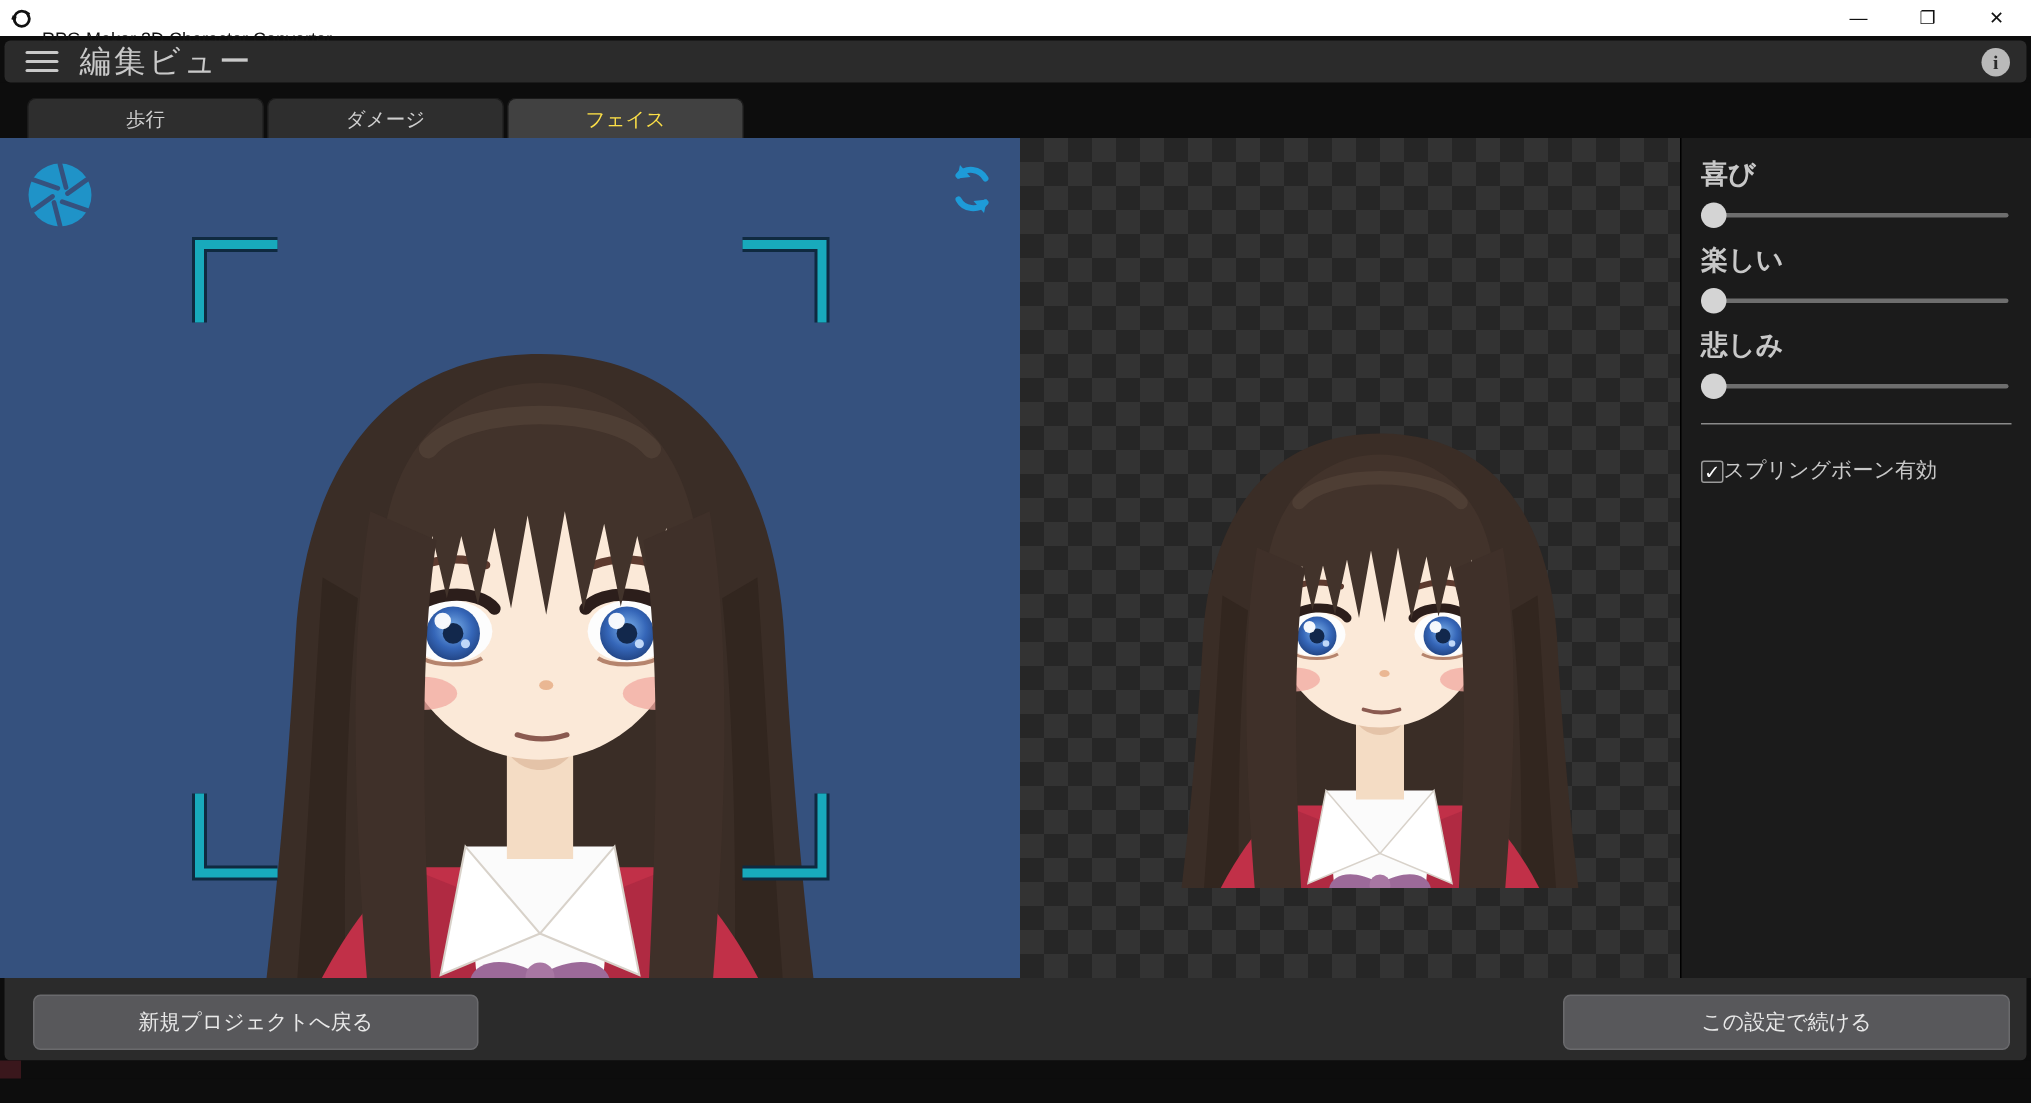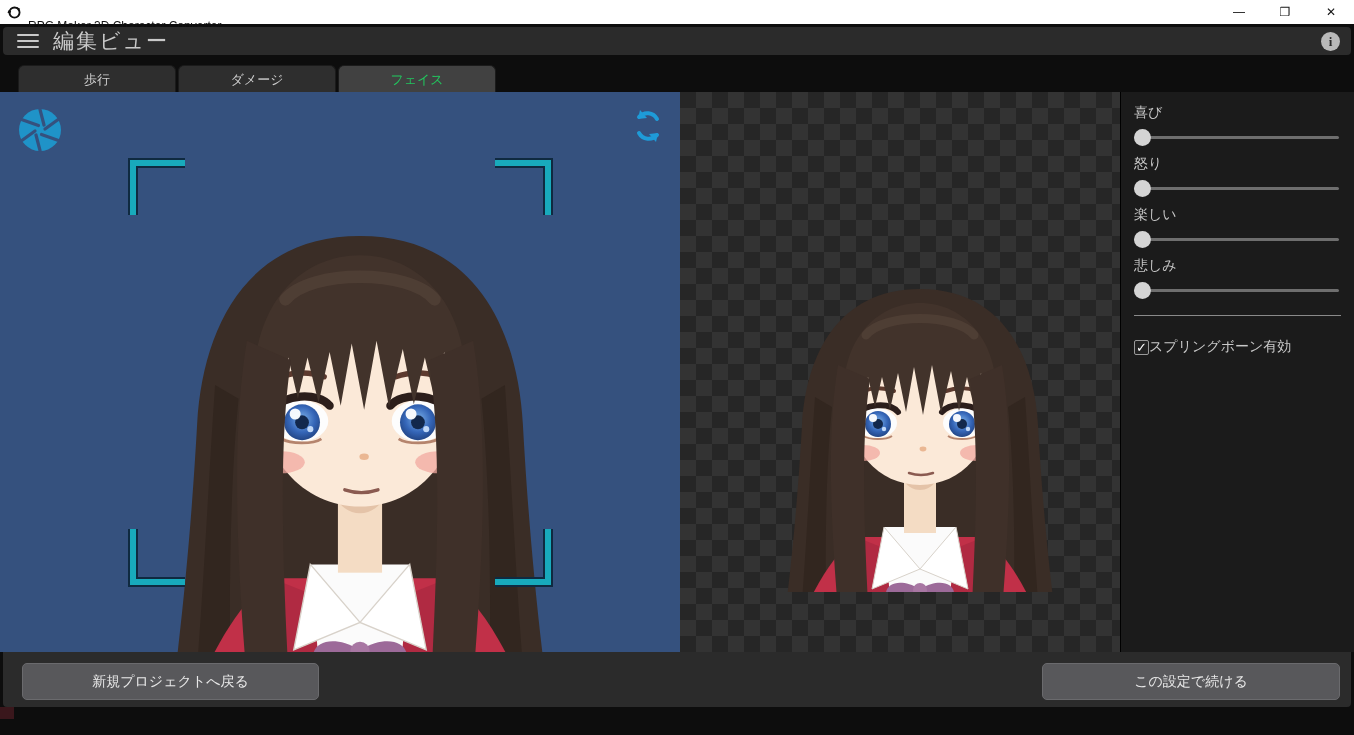--- a/index.html
+++ b/index.html
@@ -22,38 +22,38 @@
   .header-title { color:#c9c9c9; font-size:21px; margin-left:14px; letter-spacing:2px; }
   .info-btn { position:absolute; right:11px; width:19px; height:19px; border-radius:50%;
     background:#b9b9b9; color:#2b2b2b; font-size:13px; font-weight:bold; text-align:center;
     line-height:19px; cursor:pointer; font-family:"Liberation Serif",serif; }
 
   
   .tabbar { height:37px; padding:10px 0 0 18px; display:flex; background:#0d0d0d; }
   .tab { width:158px; height:27px; margin-right:2px; background:#2e2e2e; color:#cfcfcf;
     font-size:13px; text-align:center; line-height:27px; border-radius:6px 6px 0 0;
     border:1px solid #1b1b1b; border-bottom:none; cursor:pointer; }
-  .tab.active { background:#414141; color:#22c55e; height:27px; }
+  .tab.active { background:#414141; color:#fde047; height:27px; }
 
   
   .main { display:flex; height:560px; }
 
   .viewport { width:680px; height:560px; background:#35517E; position:relative; overflow:hidden; }
   .viewport svg.chara { position:absolute; left:0; top:0; }
   .overlay { position:absolute; left:0; top:0; pointer-events:none; }
   .vp-icon { position:absolute; cursor:pointer; }
 
   .preview-panel { width:440px; height:560px; position:relative; overflow:hidden;
     background:repeating-conic-gradient(#333333 0% 25%, #262626 25% 50%) 0 0 / 32px 32px; }
 
   
   .sidebar { width:234px; height:560px; background:#1b1b1b; border-left:1px solid #000;
     padding:12px 16px 0 13px; color:#c8c8c8; }
   .slider-row { margin-bottom:9px; }
-  .slider-label { font-size:14px; margin-bottom:7px; }
+  .slider-label { font-size:18px; margin-bottom:7px;font-weight:bold; }
   .slider { position:relative; height:17px; width:205px; cursor:pointer; }
   .slider .track { position:absolute; top:7px; left:0; right:0; height:3px; background:#6e6e6e; border-radius:2px; }
   .slider .thumb { position:absolute; top:0; width:17px; height:17px; border-radius:50%;
     background:#d4d4d4; }
   .divider { height:1px; background:#8a8a8a; margin:16px 0 14px 0; width:207px; }
   .check-row { margin-top:22px; display:flex; align-items:center; cursor:pointer; }
   .checkbox { width:15px; height:15px; background:#222; border:1px solid #9a9a9a; border-radius:2px;
     color:#fff; font-size:13px; line-height:14px; text-align:center; }
   .check-label { font-size:14px; margin-left:0; }
 
@@ -231,27 +231,20 @@
   <div class="sidebar">
 
     <div class="slider-row">
       <div class="slider-label">喜び</div>
       <div class="slider">
         <div class="track"></div>
           <div class="thumb" style="left: calc(0% + 0px);"></div>
       </div>
     </div>
 
-    <div class="slider-row">
-      <div class="slider-label">怒り</div>
-      <div class="slider">
-        <div class="track"></div>
-          <div class="thumb" style="left: calc(0% + 0px);"></div>
-      </div>
-    </div>
 
     <div class="slider-row">
       <div class="slider-label">楽しい</div>
       <div class="slider">
         <div class="track"></div>
           <div class="thumb" style="left: calc(0% + 0px);"></div>
       </div>
     </div>
 
     <div class="slider-row">

